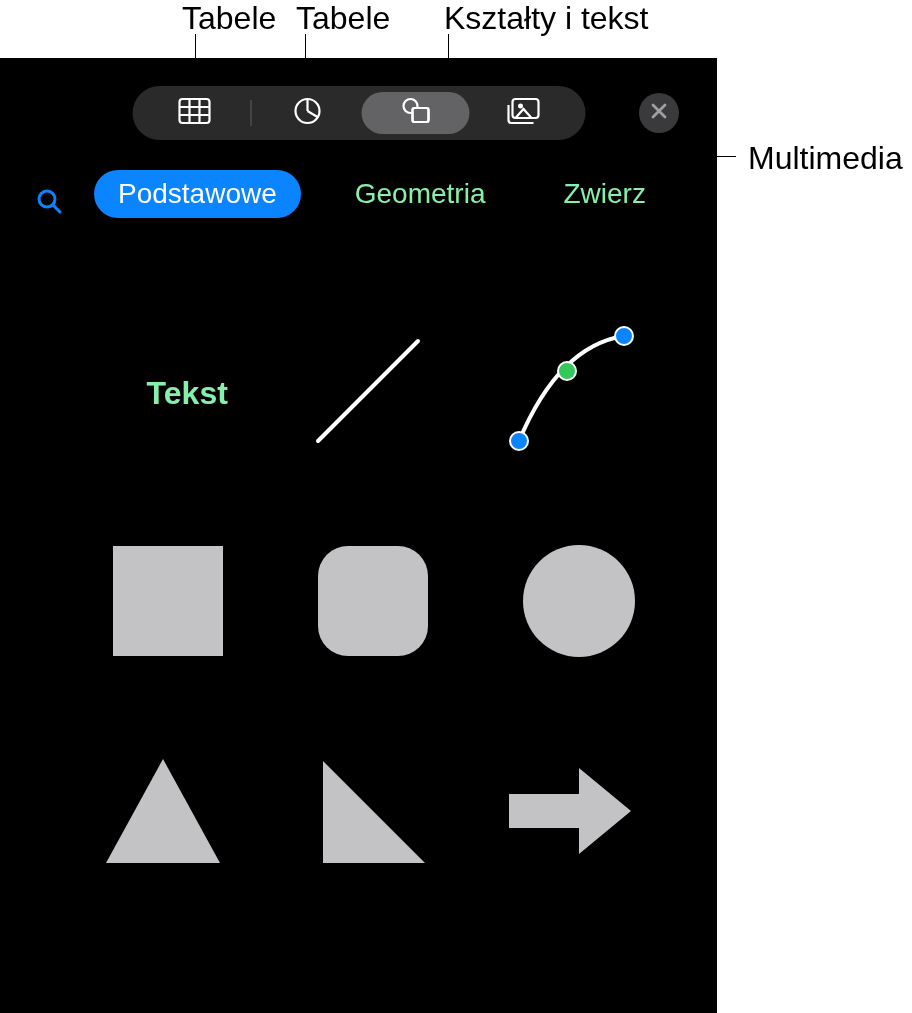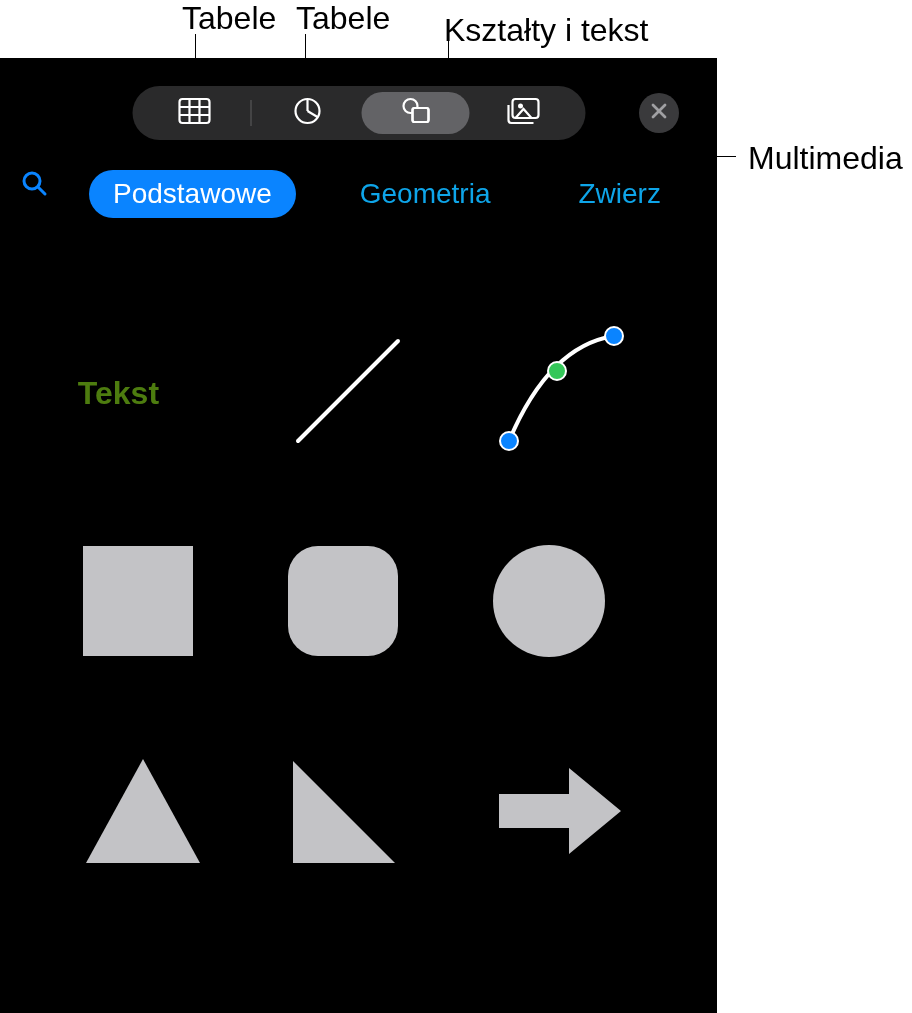--- a/index.html
+++ b/index.html
@@ -75,43 +75,43 @@
       justify-content: center;
       color: #a0a0a3;
     }
     
     .catrow {
       position: absolute;
       top: 112px;
       left: 0;
       right: 0;
       display: flex;
-      align-items: flex-start;
-      gap: 40px;
-      padding-left: 19px;
+      align-items: flex-end;
+      gap: 30px;
+      padding-left: 34px;
       overflow: hidden;
       white-space: nowrap;
     }
     .search-btn {
       width: 30px;
       height: 30px;
       display: flex;
       align-items: center;
       justify-content: center;
       color: #0a84ff;
       flex-shrink: 0;
     }
     .cat-pill {
       font-size: 28px;
       height: 48px;
       padding: 0 24px;
       display: inline-flex;
       align-items: center;
       border-radius: 999px;
-      color: #0ea5e9;
+      color: #86efac;
       flex-shrink: 0;
     }
     .cat-pill.active {
       background: #0a84ff;
       color: #fff;
     }
     
     .grid {
       position: absolute;
       top: 230px;
@@ -121,32 +121,32 @@
       grid-template-columns: repeat(3, 1fr);
       grid-auto-rows: 210px;
       justify-items: center;
       align-items: center;
     }
     .cell {
       width: 150px;
       height: 150px;
       display: flex;
       align-items: center;
-      justify-content: flex-start;
-      color: #4d7c0f;
+      justify-content: flex-end;
+      color: #86efac;
     }
     .shape { fill: #c3c3c6; }
     .tekst-label { font-size: 32px; font-weight: 600; }
   </style>
 </head>
 <body>
 
 <div class="callout-label" style="left:182px; top:0;">Tabele</div>
 <div class="callout-label" style="left:296px; top:0;">Tabele</div>
-<div class="callout-label" style="left:444px; top:12px;">Kształty i tekst</div>
+<div class="callout-label" style="left:444px; top:0;">Kształty i tekst</div>
 <div class="callout-label" style="left:748px; top:140px;">Multimedia</div>
 
 <div class="callout-line" style="left:195px; top:34px; width:1px; height:60px;"></div>
 <div class="callout-line" style="left:305px; top:34px; width:1px; height:60px;"></div>
 <div class="callout-line" style="left:448px; top:34px; width:1px; height:40px;"></div>
 <div class="callout-line" style="left:419px; top:74px; width:30px; height:1px;"></div>
 <div class="callout-line" style="left:419px; top:74px; width:1px; height:20px;"></div>
 <div class="callout-line" style="left:540px; top:136px; width:1px; height:20px;"></div>
 <div class="callout-line" style="left:540px; top:156px; width:196px; height:1px;"></div>
 

